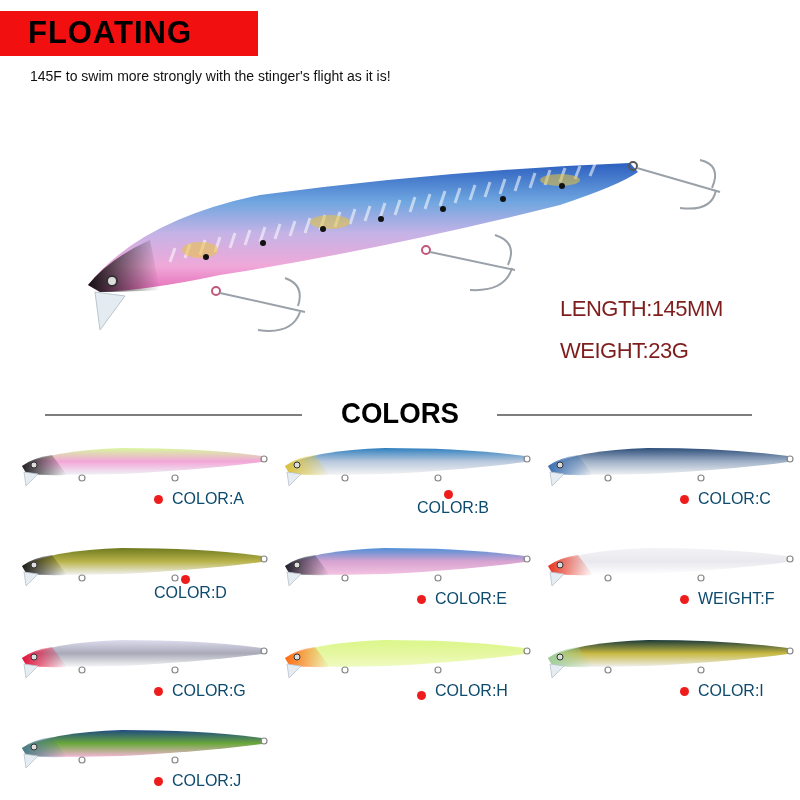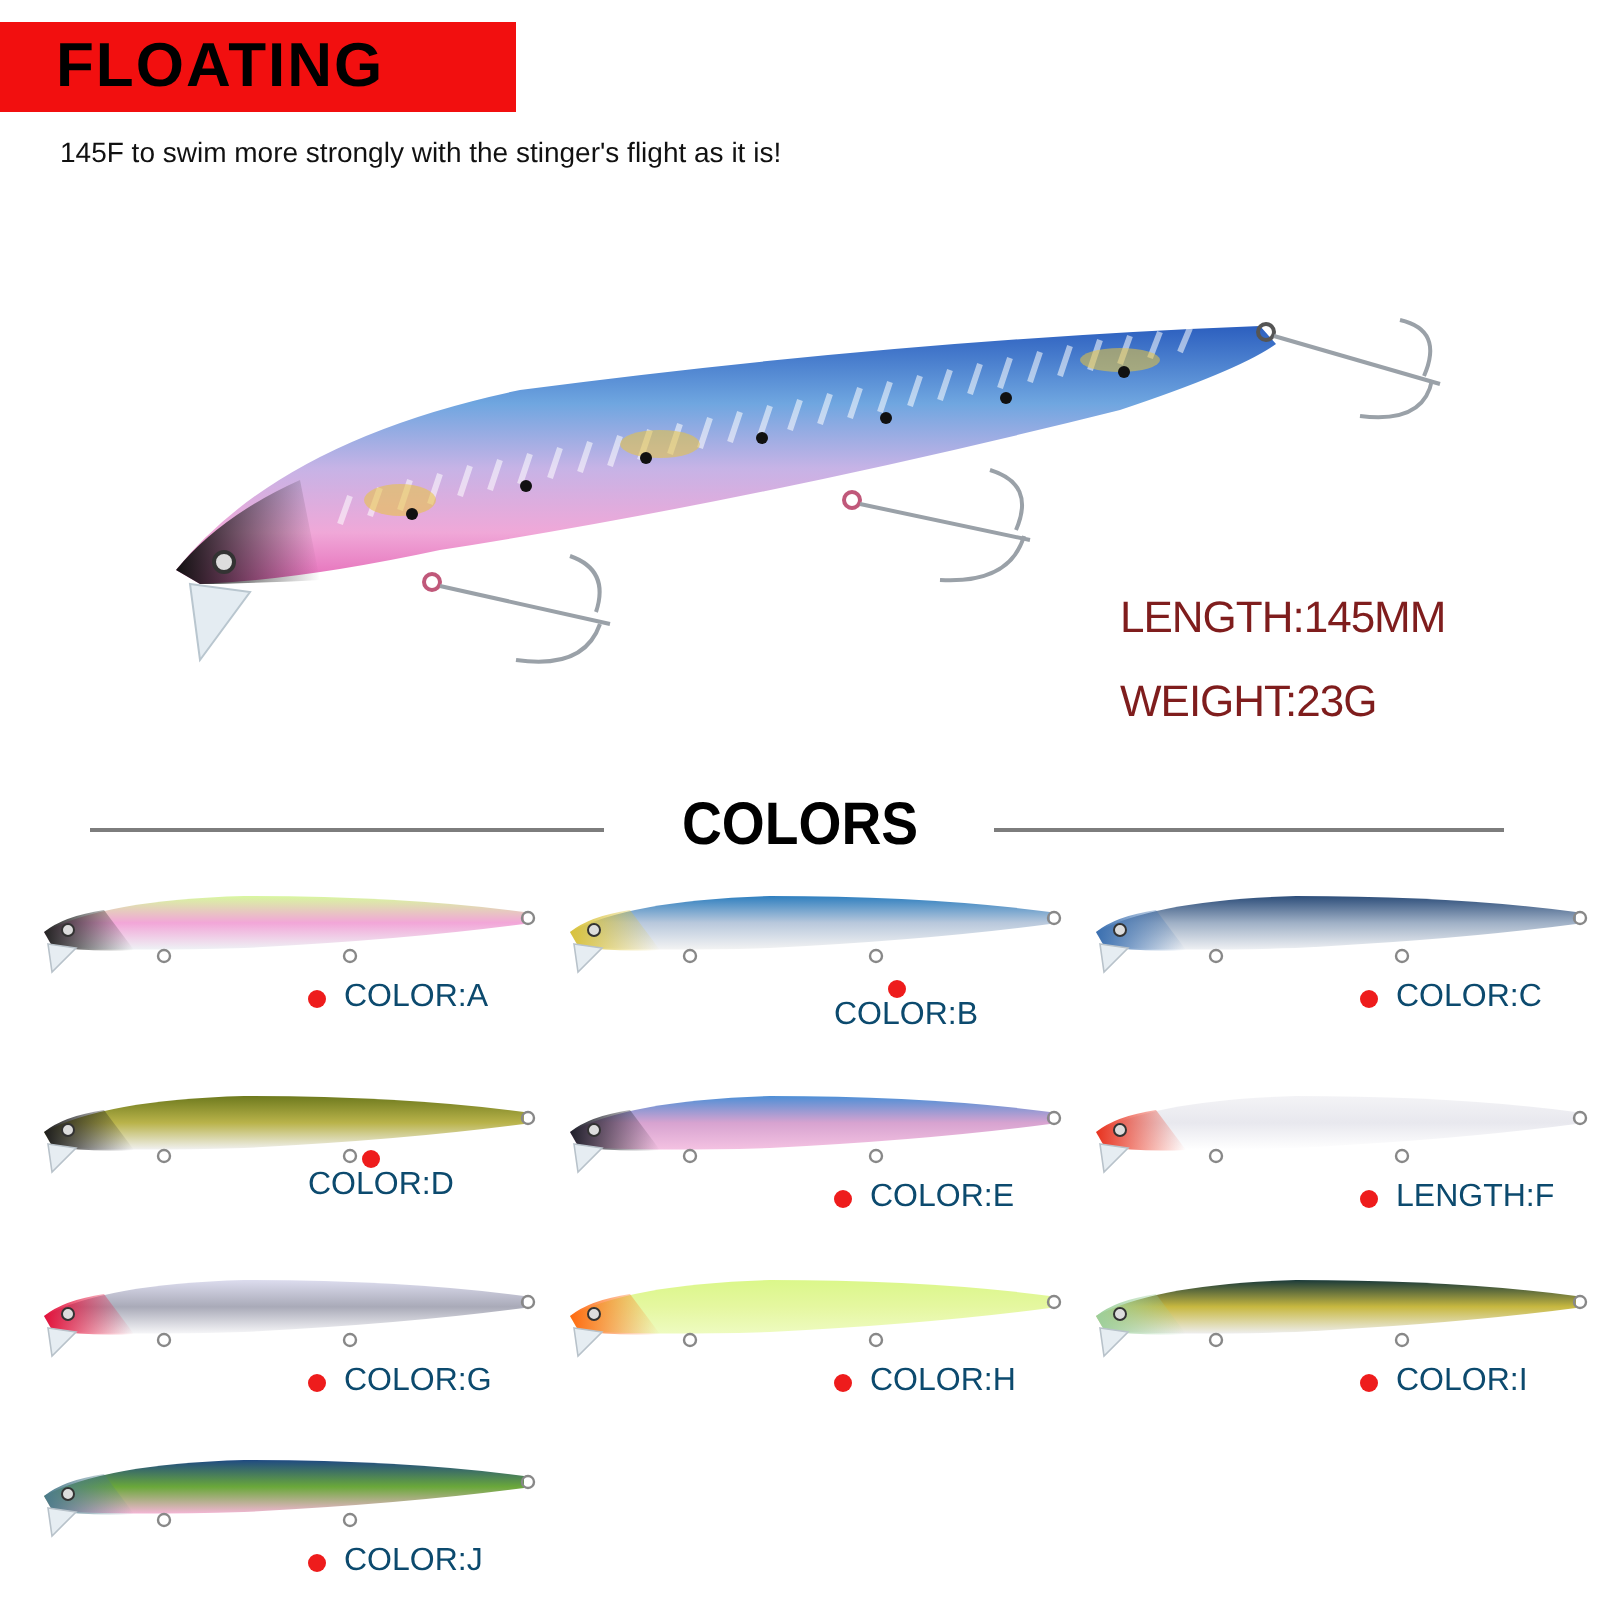--- a/index.html
+++ b/index.html
@@ -261,21 +261,21 @@
         <path d="M10,26 Q40,10 110,8 Q190,8 250,16 L250,22 Q190,30 110,34 Q40,36 14,33 Z" fill="url(#g5)"></path>
         <path d="M10,26 Q20,18 40,15 L55,35 Q30,36 14,33 Z" fill="url(#h5)"></path>
         <circle cx="22" cy="25" r="3" fill="#ddd" stroke="#333" stroke-width="1"></circle>
         <path d="M12,32 L26,34 L14,46 Z" fill="#e6edf2" stroke="#b8c2ca" stroke-width="0.8"></path>
         <circle cx="252" cy="19" r="3" fill="none" stroke="#888" stroke-width="1.2"></circle>
         <circle cx="70" cy="38" r="3" fill="none" stroke="#888" stroke-width="1.2"></circle>
         <circle cx="163" cy="38" r="3" fill="none" stroke="#888" stroke-width="1.2"></circle>
       </svg>
       <div class="label" style="left:142px;top:50px;">
         <span class="dot" style="background: rgb(238, 28, 28);"></span>
-        <span>LENGTH:F</span>
+        <span>WEIGHT:F</span>
       </div>
     </div>
     <div class="cell" style="left: 12px; top: 632px;">
       <svg width="260" height="50" viewBox="0 0 260 50">
         <defs>
           <linearGradient id="g6" x1="0" y1="0" x2="0" y2="1">
             <stop offset="0" stop-color="#dcdcee"></stop>
             <stop offset="0.5" stop-color="#a9aab8"></stop>
             <stop offset="1" stop-color="#f6f6f8"></stop>
           </linearGradient>
@@ -311,21 +311,21 @@
           </linearGradient>
         </defs>
         <path d="M10,26 Q40,10 110,8 Q190,8 250,16 L250,22 Q190,30 110,34 Q40,36 14,33 Z" fill="url(#g7)"></path>
         <path d="M10,26 Q20,18 40,15 L55,35 Q30,36 14,33 Z" fill="url(#h7)"></path>
         <circle cx="22" cy="25" r="3" fill="#ddd" stroke="#333" stroke-width="1"></circle>
         <path d="M12,32 L26,34 L14,46 Z" fill="#e6edf2" stroke="#b8c2ca" stroke-width="0.8"></path>
         <circle cx="252" cy="19" r="3" fill="none" stroke="#888" stroke-width="1.2"></circle>
         <circle cx="70" cy="38" r="3" fill="none" stroke="#888" stroke-width="1.2"></circle>
         <circle cx="163" cy="38" r="3" fill="none" stroke="#888" stroke-width="1.2"></circle>
       </svg>
-      <div class="label" style="left:142px;top:50px;">
+      <div class="label" style="left:142px;top:50px;align-items:flex-end;">
         <span class="dot" style="background: rgb(238, 28, 28);"></span>
         <span>COLOR:H</span>
       </div>
     </div>
     <div class="cell" style="left: 538px; top: 632px;">
       <svg width="260" height="50" viewBox="0 0 260 50">
         <defs>
           <linearGradient id="g8" x1="0" y1="0" x2="0" y2="1">
             <stop offset="0" stop-color="#1a3a3a"></stop>
             <stop offset="0.5" stop-color="#c7b840"></stop>

